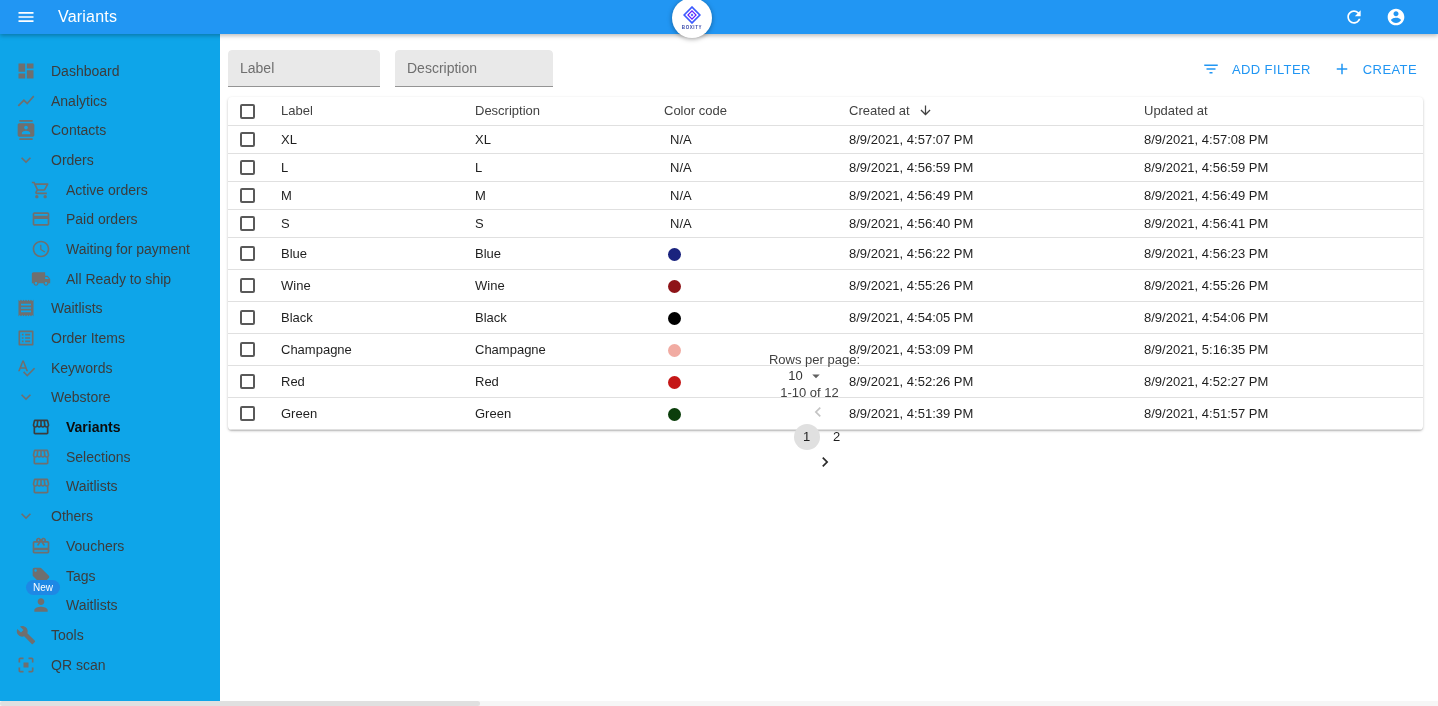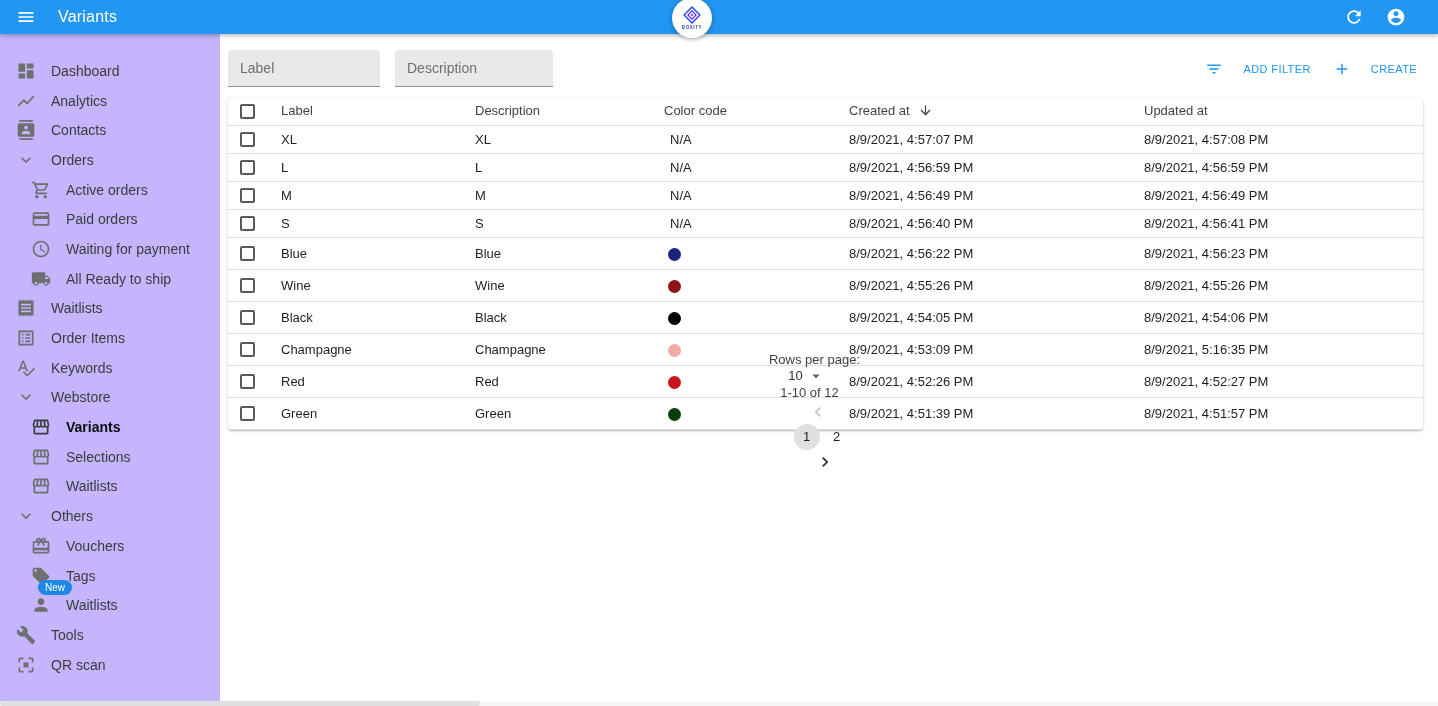--- a/index.html
+++ b/index.html
@@ -12,44 +12,44 @@
   .icon-btn { background:none; border:none; color:#fff; cursor:pointer; display:flex; align-items:center; padding:0; }
   .icon-btn svg { width:20px; height:20px; }
   .appbar-title { color:#fff; font-size:16px; font-weight:400; margin-left:22px; letter-spacing:.2px; }
   .logo { position:absolute; left:672px; top:-2px; width:40px; height:40px; border-radius:50%;
     background:#fff; box-shadow:0 1px 5px rgba(0,0,0,.35); display:flex; flex-direction:column;
     align-items:center; justify-content:center; z-index:25; cursor:pointer; }
   .logo-text { font-size:4.5px; color:#3949ab; letter-spacing:.6px; margin-top:1px; font-weight:700; }
   .appbar-right { margin-left:auto; display:flex; gap:22px; padding-right:16px; }
 
   
-  .sidebar { position:absolute; top:34px; left:0; width:220px; bottom:0; padding-top:22px; overflow:hidden; background:#c4b5fd; z-index:5; }
+  .sidebar { position:absolute; top:34px; left:0; width:220px; bottom:0; padding-top:22px; overflow:hidden; background:#0ea5e9; z-index:5; }
   .nav-item { height:29.7px; display:flex; align-items:center; padding-left:16px; color:#3c3c3c;
     font-size:14px; cursor:pointer; position:relative; white-space:nowrap; }
   .nav-item.sub { padding-left:31px; }
   .nav-icon { width:22px; height:20px; color:#6f6f6f; margin-right:13px; flex:none; }
   .nav-icon svg, .nav-icon { display:inline-flex; align-items:center; }
   .nav-item svg { width:20px; height:20px; }
   .nav-item.selected { font-weight:700; color:#0d0d0d; }
   .nav-item.selected .nav-icon { color:#3c3c3c; }
-  .new-badge { position:absolute; left:38px; top:-10px; background:#1e88e5; color:#fff; font-size:10px;
+  .new-badge { position:absolute; left:26px; top:-10px; background:#1e88e5; color:#fff; font-size:10px;
     font-weight:500; padding:2px 7px 2px; border-radius:9px; z-index:3; line-height:11px; }
 
   
   .main { position:absolute; left:220px; top:34px; right:0; bottom:0; padding:16px 15px 0 8px; }
   .filters-row { display:flex; align-items:flex-end; }
   .filter-field { border-radius:4px 4px 0 0; overflow:hidden; }
   .filter-field + .filter-field { margin-left:15px; }
   .filter-input { height:37px; background:#e9e9e9; border:none; border-bottom:1px solid #949494;
     border-radius:4px 4px 0 0; padding:0 12px; font-size:14px; color:#333; outline:none;
     font-family:"Liberation Sans", sans-serif; }
   .filter-input::placeholder { color:#6f6f6f; opacity:1; }
   .w-label { width:152px; } .w-desc { width:158px; }
   .toolbar { margin-left:auto; display:flex; align-items:center; gap:10px; padding-bottom:5px; }
-  .text-button { display:inline-flex; align-items:center; gap:20px; color:#2196f3; font-size:11px;
+  .text-button { display:inline-flex; align-items:center; gap:12px; color:#2196f3; font-size:13px;
     font-weight:500; letter-spacing:.4px; background:none; border:none; cursor:pointer; padding:4px 6px;
     font-family:"Liberation Sans", sans-serif; }
   .text-button svg { width:18px; height:18px; }
 
   
   .card { margin-top:10px; background:#fff; border-radius:4px;
     box-shadow:0 1px 3px rgba(0,0,0,.2), 0 1px 1px rgba(0,0,0,.12); overflow:hidden; }
   table { width:100%; border-collapse:collapse; table-layout:fixed; }
   th { height:28px; font-weight:400; font-size:13px; color:#424242; text-align:left;
     border-bottom:1px solid #e0e0e0; cursor:pointer; }

